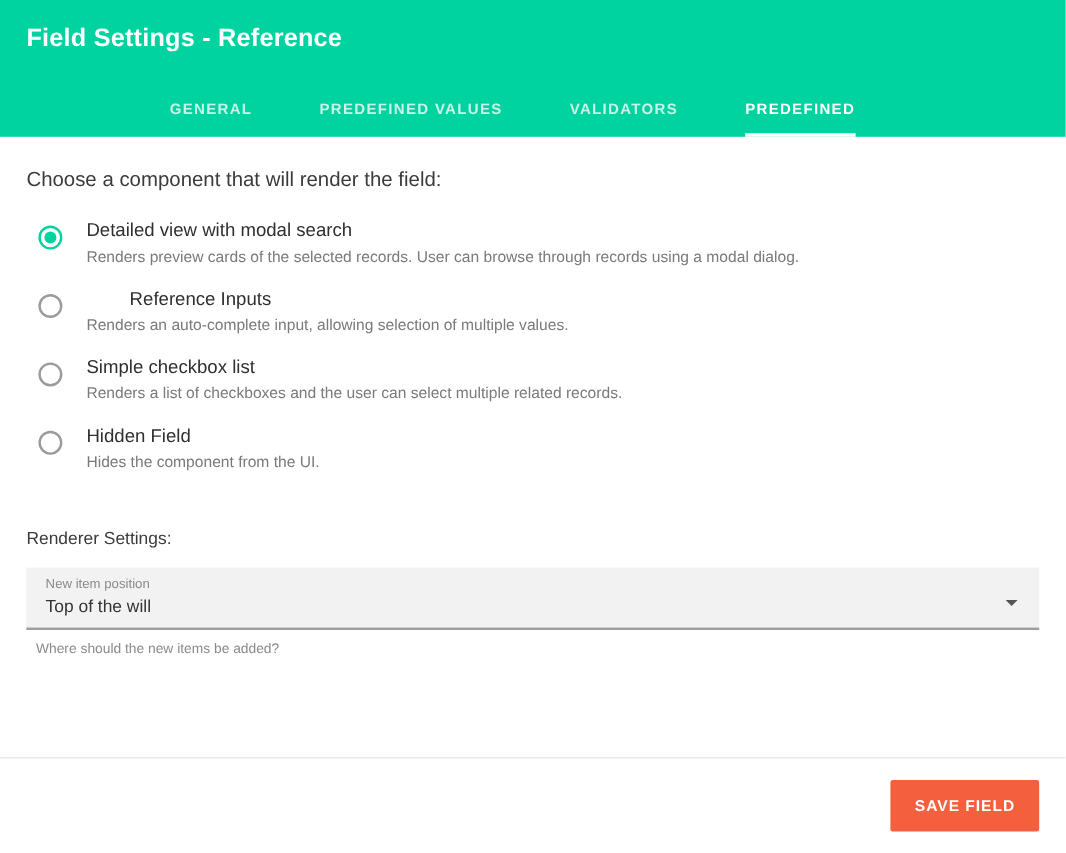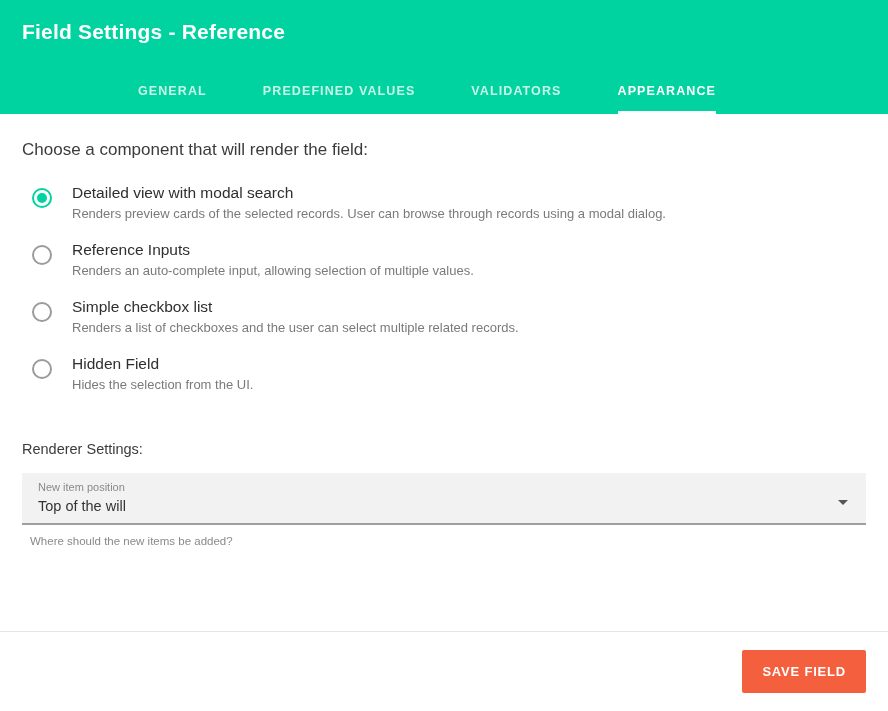--- a/index.html
+++ b/index.html
@@ -205,59 +205,59 @@
 <body>
 
 <div class="dialog">
 
   <div class="header">
     <h1 class="header-title">Field Settings - Reference</h1>
     <div class="tabs">
       <div class="tab">GENERAL</div>
       <div class="tab">PREDEFINED VALUES</div>
       <div class="tab">VALIDATORS</div>
-      <div class="tab active">APPEARANCE</div>
+      <div class="tab active">PREDEFINED</div>
     </div>
   </div>
 
   <div class="body">
 
     <p class="section-label">Choose a component that will render the field:</p>
 
     <div class="radio-list">
 
       <div class="radio-row selected">
         <span class="radio-outer"></span>
         <span class="radio-texts">
           <span class="radio-title" style="display:block;">Detailed view with modal search</span>
           <span class="radio-desc" style="display:block;">Renders preview cards of the selected records. User can browse through records using a modal dialog.</span>
         </span>
       </div>
 
       <div class="radio-row">
         <span class="radio-outer"></span>
         <span class="radio-texts">
-          <span class="radio-title" style="display:block;">Reference Inputs</span>
+          <span class="radio-title" style="display:block;margin-left:36px;">Reference Inputs</span>
           <span class="radio-desc" style="display:block;">Renders an auto-complete input, allowing selection of multiple values.</span>
         </span>
       </div>
 
       <div class="radio-row">
         <span class="radio-outer"></span>
         <span class="radio-texts">
           <span class="radio-title" style="display:block;">Simple checkbox list</span>
           <span class="radio-desc" style="display:block;">Renders a list of checkboxes and the user can select multiple related records.</span>
         </span>
       </div>
 
       <div class="radio-row">
         <span class="radio-outer"></span>
         <span class="radio-texts">
           <span class="radio-title" style="display:block;">Hidden Field</span>
-          <span class="radio-desc" style="display:block;">Hides the selection from the UI.</span>
+          <span class="radio-desc" style="display:block;">Hides the component from the UI.</span>
         </span>
       </div>
 
     </div>
 
     <p class="renderer-label">Renderer Settings:</p>
 
     <div class="field">
       <div class="field-label">New item position</div>
       <div class="field-value">Top of the will</div>

